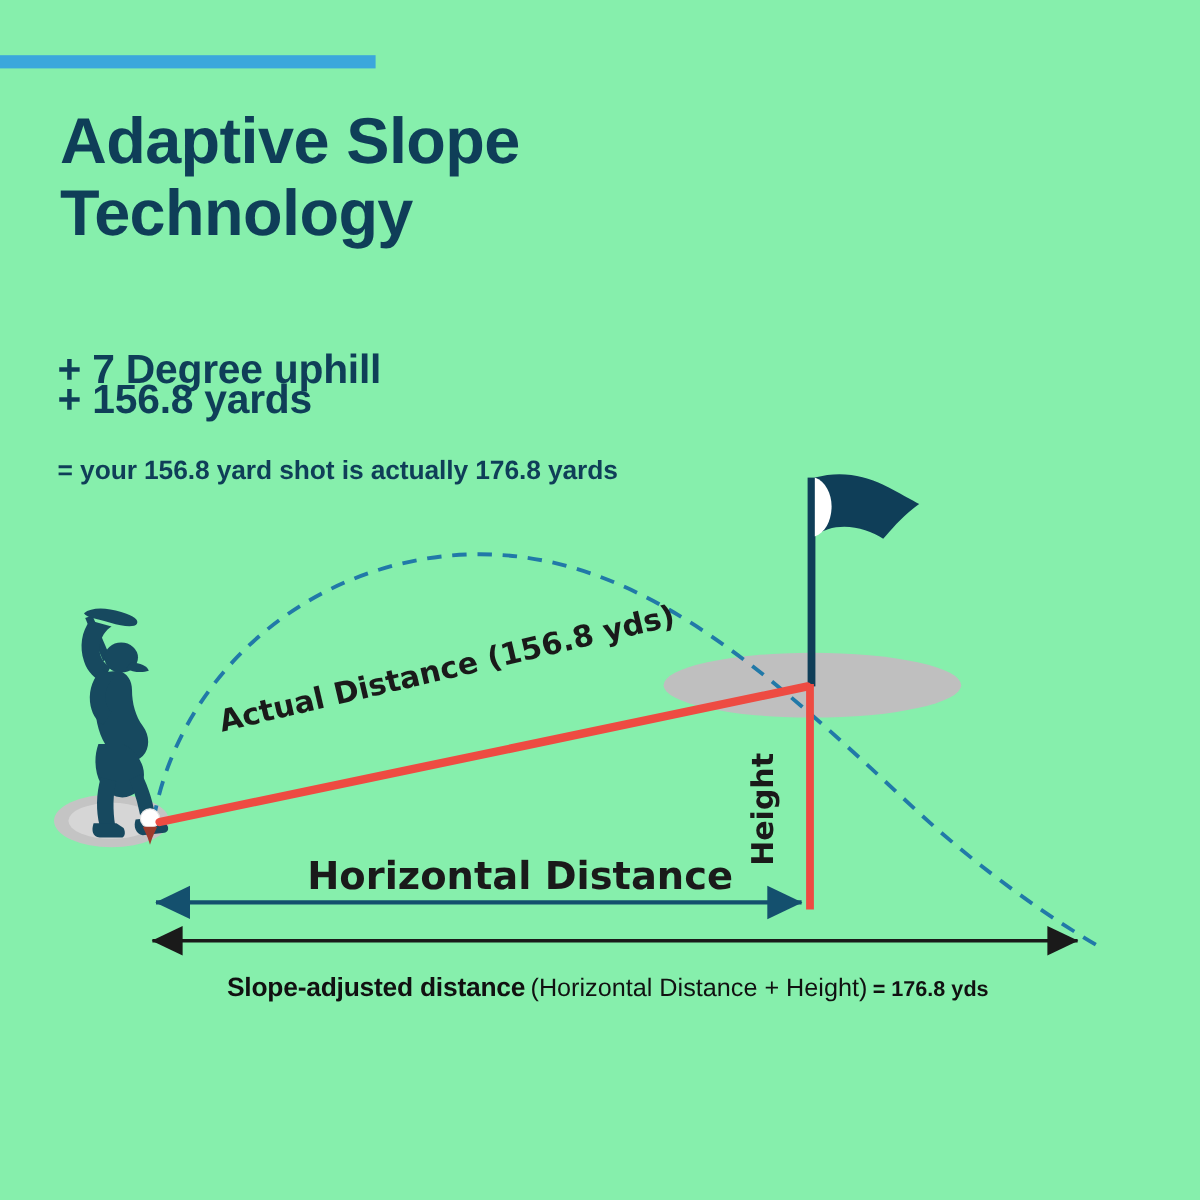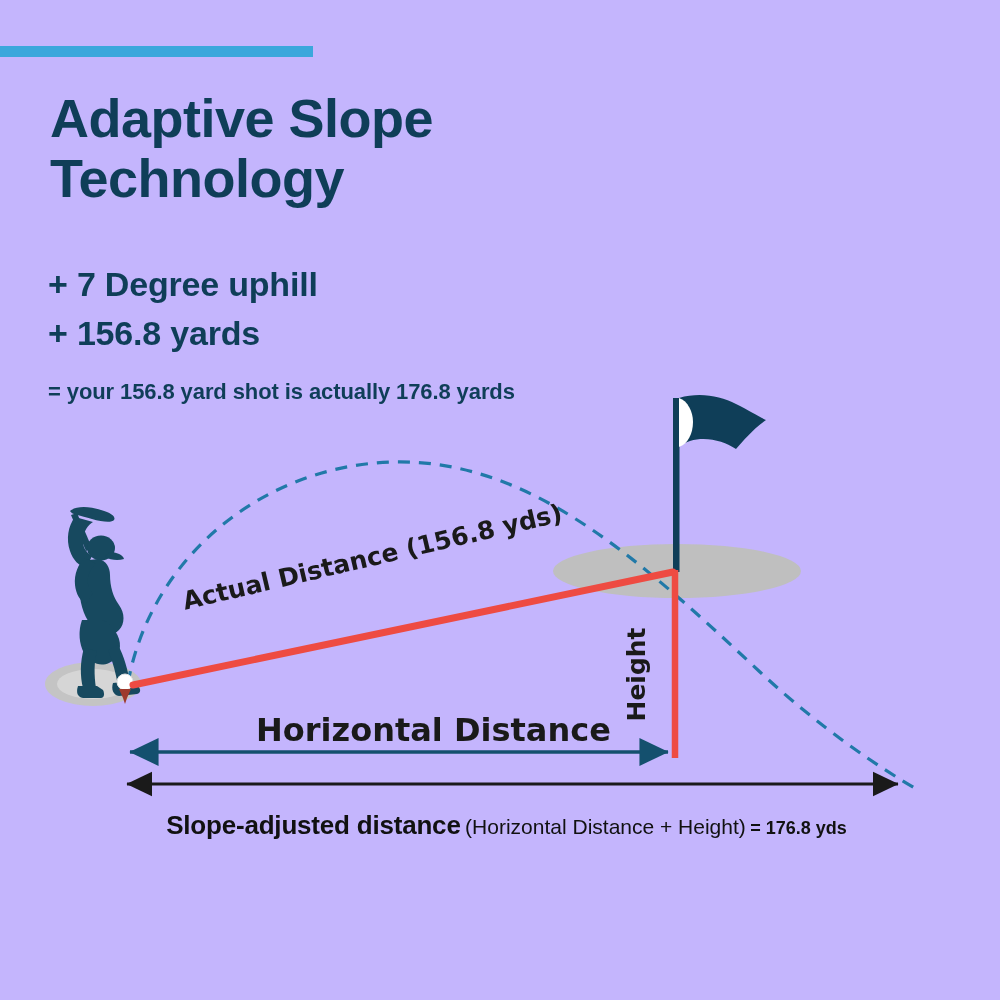--- a/index.html
+++ b/index.html
@@ -10,21 +10,21 @@
   body {
     width: 1000px;
     height: 1000px;
     font-family: "Liberation Sans", sans-serif;
     overflow: hidden;
   }
   #page {
     position: relative;
     width: 1000px;
     height: 1000px;
-    background: #c4b5fd;
+    background: #86efac;
   }
 
   
   .accent-bar {
     position: absolute;
     left: 0;
     top: 46px;
     width: 313px;
     height: 11px;
     background: #3BA7DC;
@@ -45,21 +45,21 @@
   
   .stat-line {
     position: absolute;
     left: 48px;
     font-size: 34px;
     font-weight: bold;
     color: #0F3E58;
     letter-spacing: -0.2px;
     white-space: nowrap;
   }
-  .stat-1 { top: 265px; }
+  .stat-1 { top: 289px; }
   .stat-2 { top: 314px; }
   .stat-sum {
     position: absolute;
     left: 48px;
     top: 379px;
     font-size: 22px;
     font-weight: bold;
     color: #0F3E58;
     letter-spacing: -0.1px;
     white-space: nowrap;
@@ -107,21 +107,21 @@
   .caption {
     position: absolute;
     left: 0;
     top: 810px;
     width: 1000px;
     text-align: center;
     color: #111111;
     white-space: nowrap;
   }
   .caption .c-strong {
-    font-size: 26px;
+    font-size: 22px;
     font-weight: bold;
     letter-spacing: -0.2px;
     margin-left: 13px;
   }
   .caption .c-paren {
     font-size: 21px;
     font-weight: normal;
   }
   .caption .c-eq {
     font-size: 18px;

